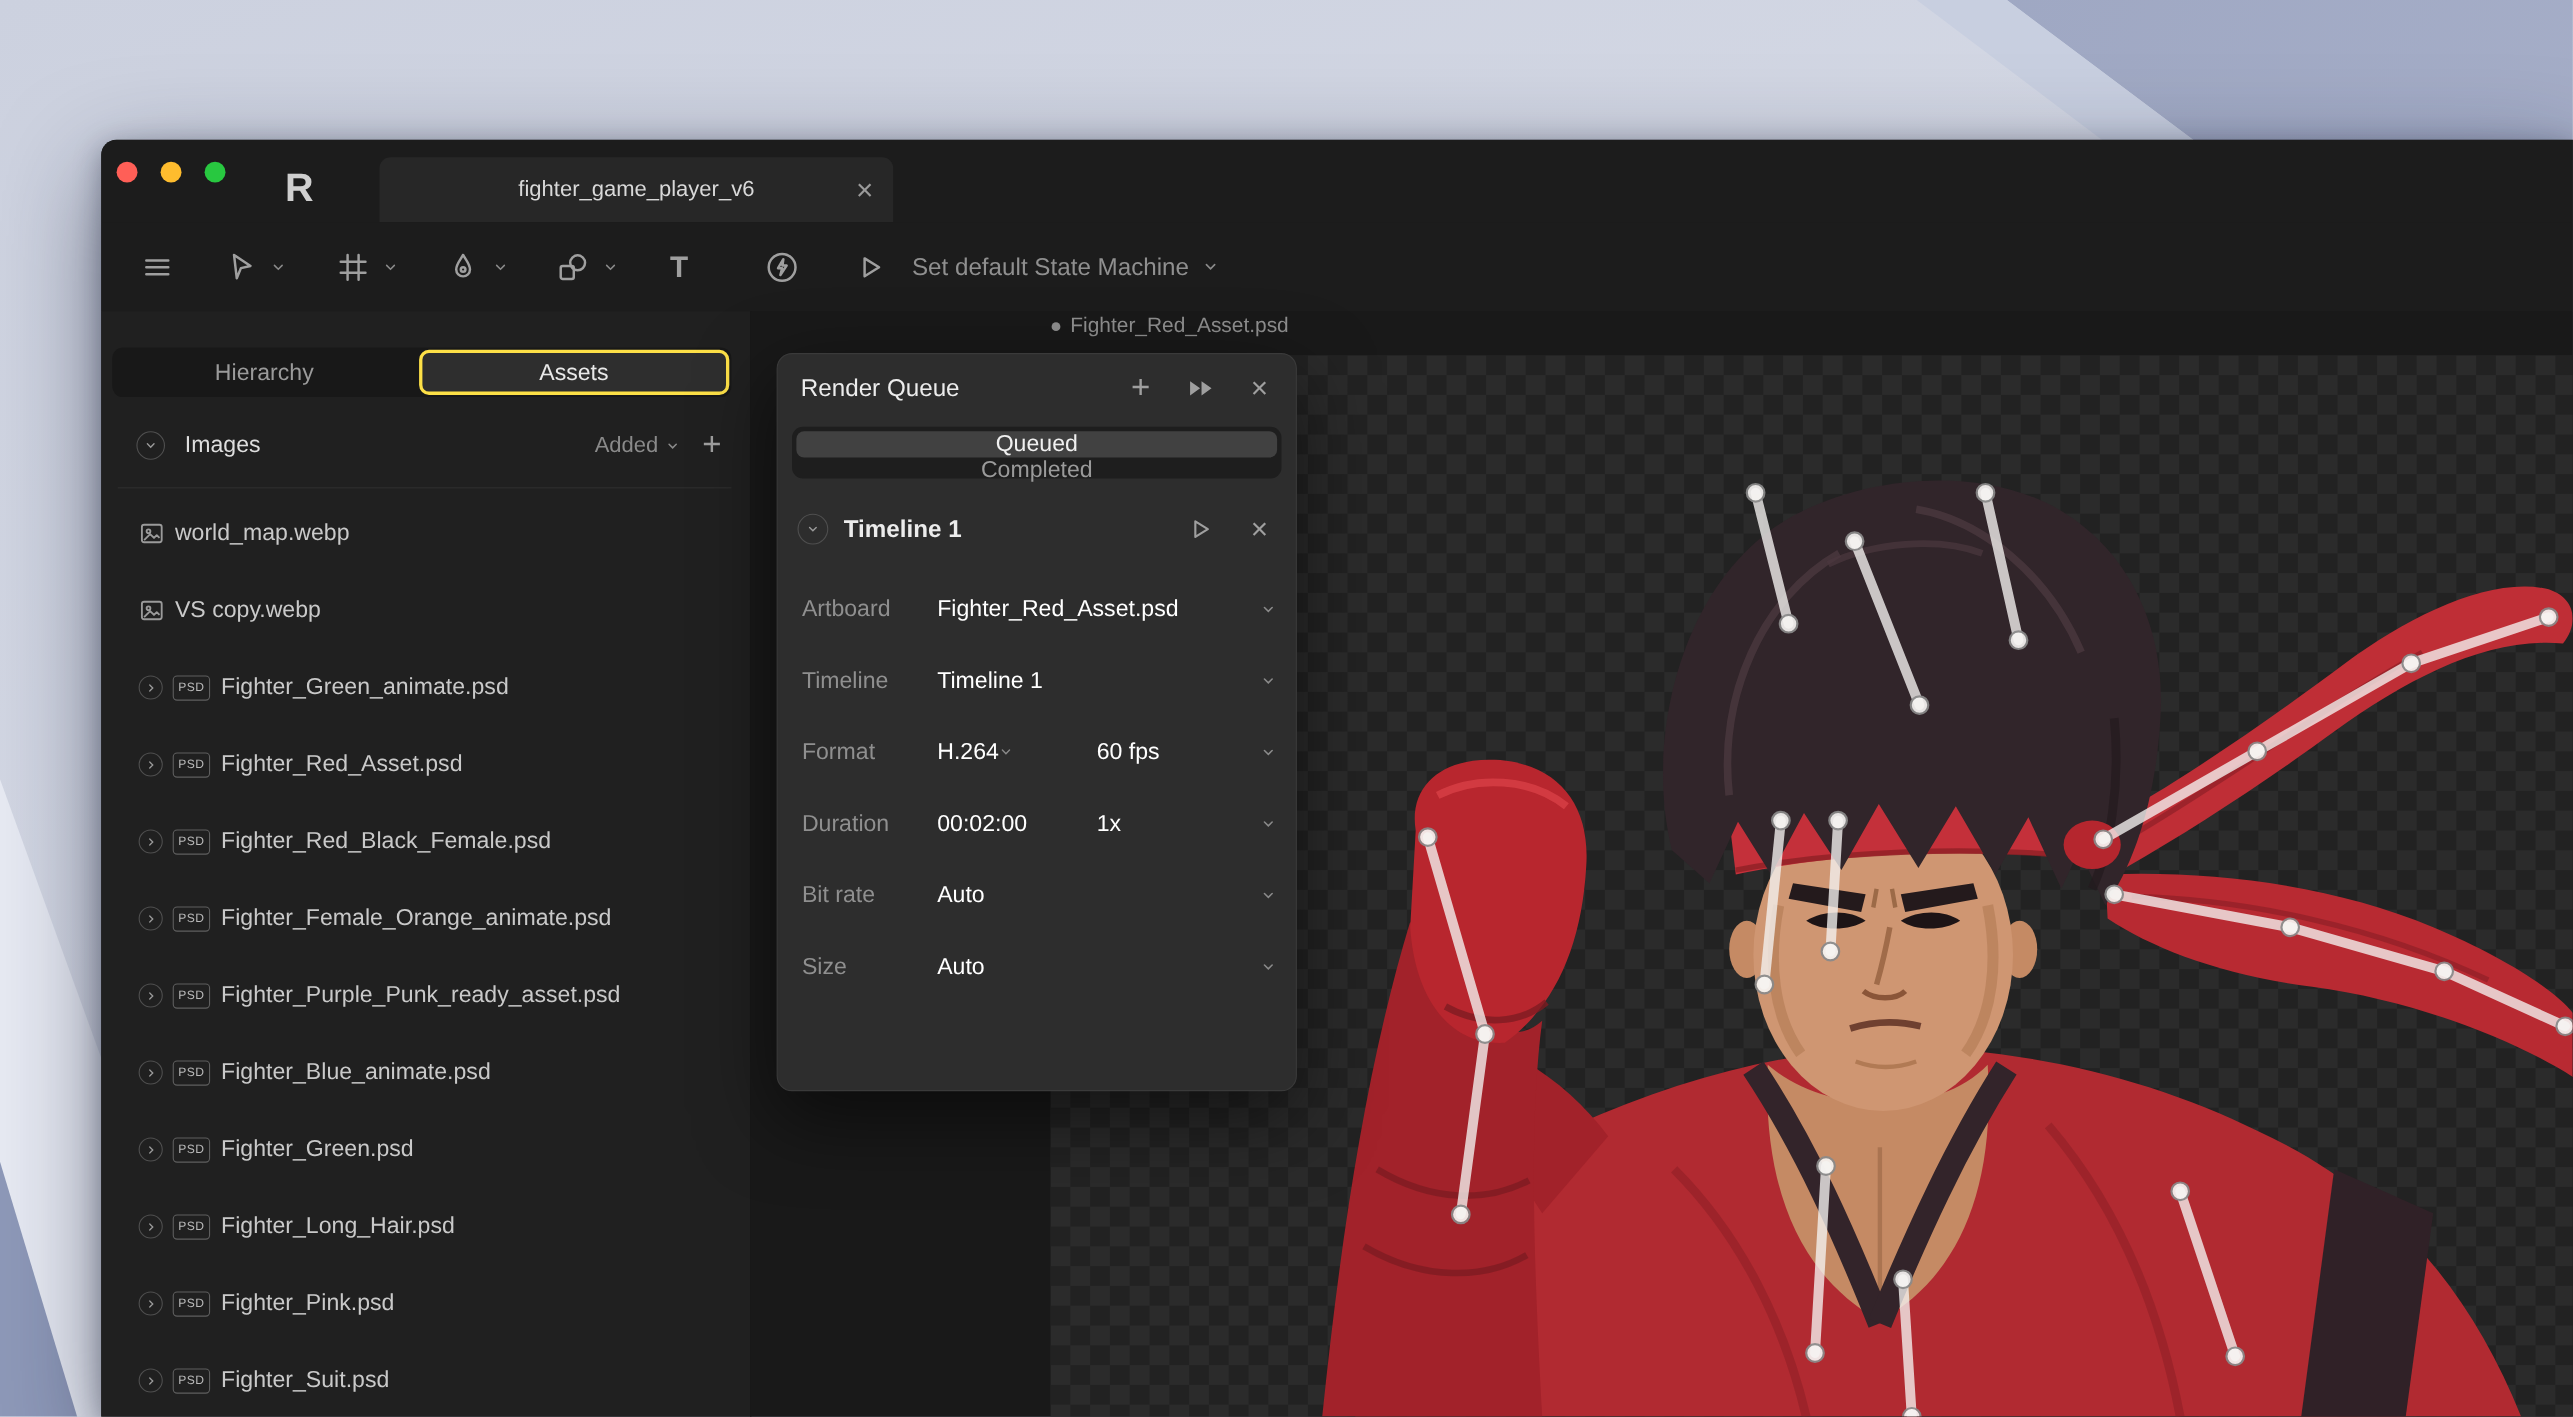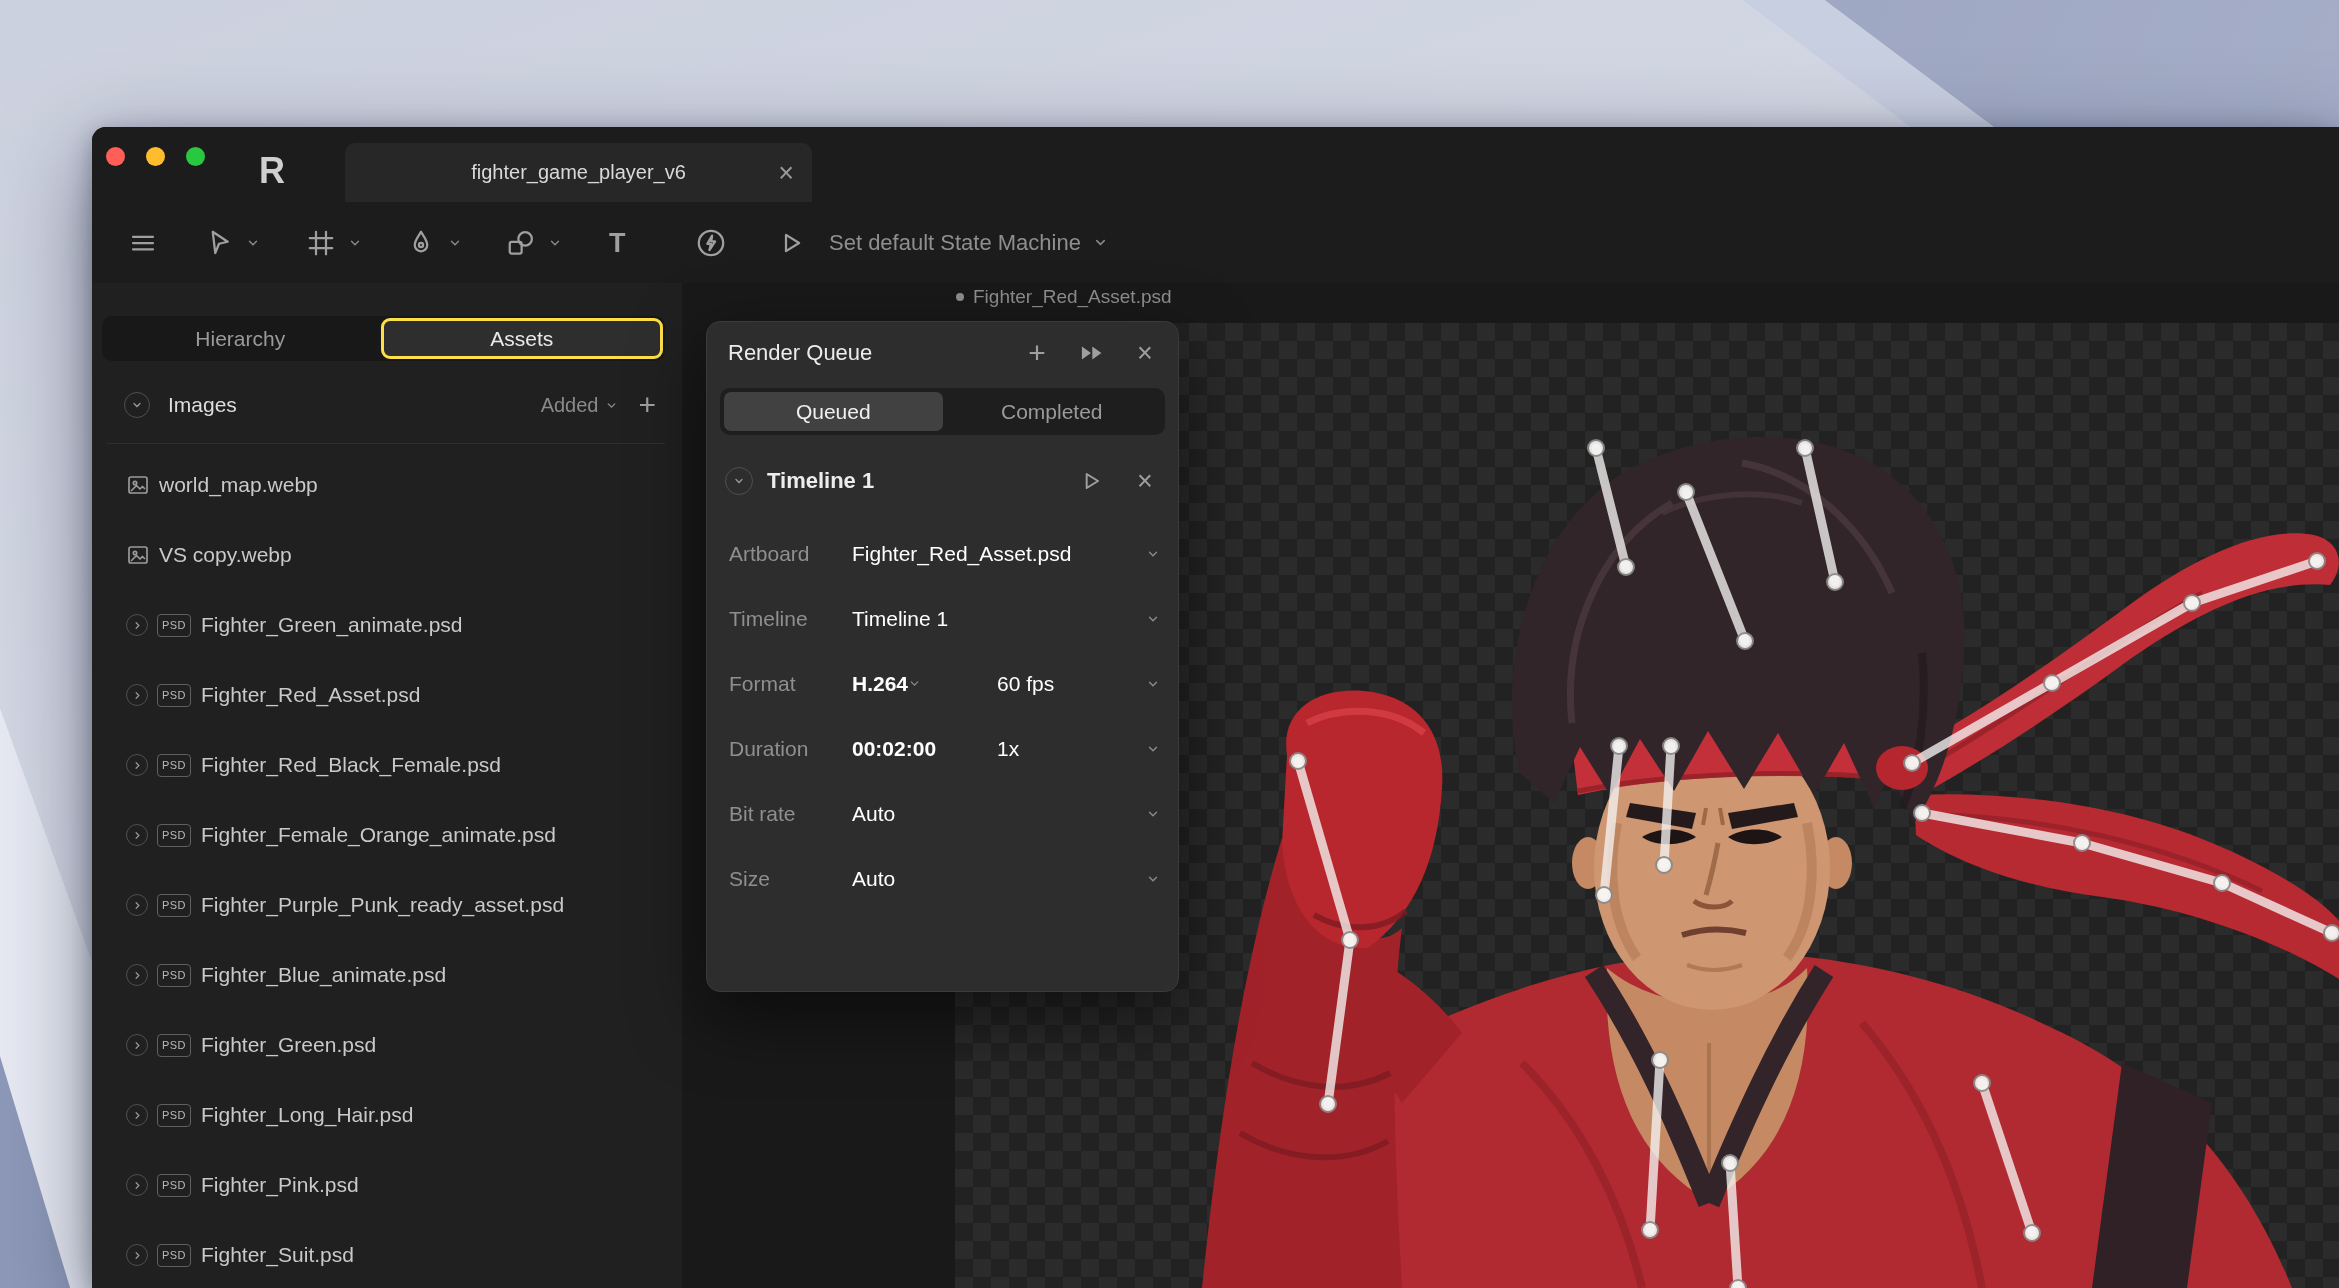--- a/index.html
+++ b/index.html
@@ -80,33 +80,33 @@
 
   
   .rq-panel{position:absolute;left:614px;top:194px;width:473px;height:671px;
     background:var(--panel-bg,#2d2d2d);border:1px solid #3a3a3a;border-radius:14px;box-sizing:border-box;
     box-shadow:0 24px 70px rgba(0,0,0,.55);}
   .rq-header{height:62px;display:flex;align-items:center;padding:0 18px 0 21px;}
   .rq-title{color:#ececec;font-size:22px;font-weight:500;flex:1;}
   .rq-hicon{width:30px;display:flex;justify-content:center;color:#9f9f9f;margin-left:24px;}
   .rq-hicon .x{font-size:27px;line-height:1;}
   .rq-hicon .p{font-size:30px;font-weight:300;line-height:1;}
-  .rq-tabs{margin:4px 13px 0;height:47px;background:#1e1e1e;border-radius:10px;display:flex;padding:4px;box-sizing:border-box;}
+  .rq-tabs{margin:4px 13px 0;height:47px;background:#1e1e1e;border-radius:10px;display:flex;padding:4px;box-sizing:border-box;flex-direction:column;}
   .rq-tab{flex:1;display:flex;align-items:center;justify-content:center;font-size:21px;color:#9a9a9a;border-radius:7px;}
   .rq-tab.active{background:#414141;color:#f0f0f0;}
   .rq-item-header{margin:18px 0 0;height:56px;display:flex;align-items:center;padding:0 18px 0 18px;}
   .rq-item-chev{width:28px;height:28px;}
   .rq-item-title{color:#ececec;font-size:22px;font-weight:600;margin-left:14px;flex:1;}
   .rq-iicon{width:30px;display:flex;justify-content:center;color:#9f9f9f;margin-left:24px;}
   .rq-iicon .x{font-size:27px;line-height:1;}
   .rq-rows{margin-top:12px;}
   .rq-row{display:flex;align-items:center;height:65px;padding:0 18px 0 22px;}
   .rq-label{width:123px;flex:none;color:#8f8f8f;font-size:21px;}
   .rq-value{color:#ffffff;font-size:21px;font-weight:500;}
-  .rq-value.w2{width:145px;flex:none;display:flex;align-items:center;padding-right:16px;box-sizing:border-box;font-weight:bold;}
+  .rq-value.w2{width:145px;flex:none;display:flex;align-items:center;padding-right:16px;box-sizing:border-box;}
   .rq-value2{color:#ffffff;font-size:21px;font-weight:500;}
   .rq-trail{margin-left:auto;display:flex;align-items:center;color:#8a8a8a;}
 </style>
 </head>
 <body>
 
 <div class="bg-shape bg-tr1"></div>
 <div class="bg-shape bg-tr2"></div>
 <div class="bg-shape bg-bl1"></div>
 <div class="bg-shape bg-bl2"></div>

